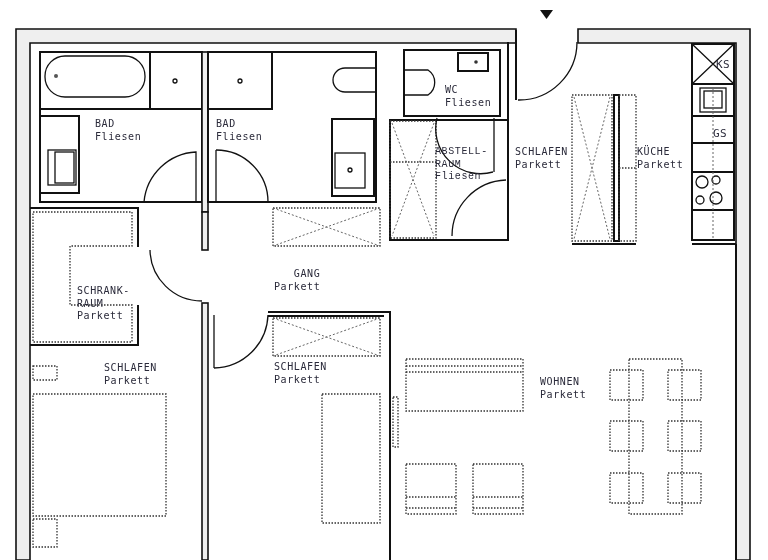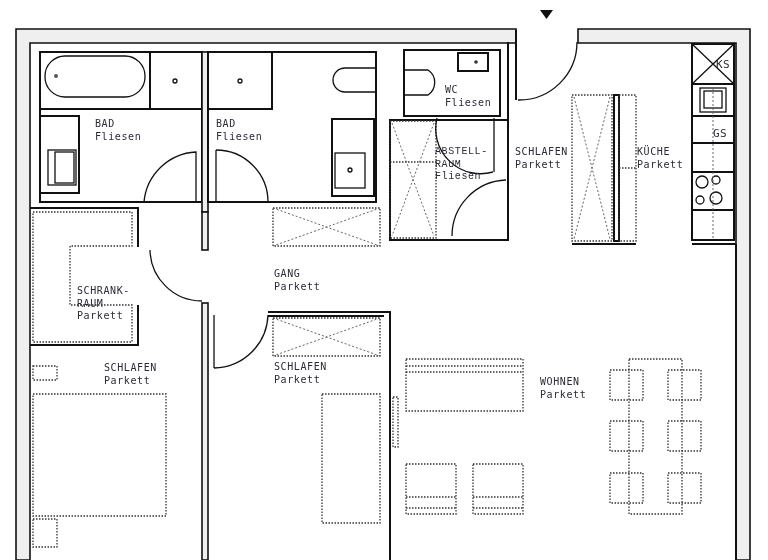--- a/index.html
+++ b/index.html
@@ -169,21 +169,21 @@
 </div>
 <div class="lbl" style="left:637px;top:146px;">
   <span>KÜCHE</span>
   <span>Parkett</span>
 </div>
 <div class="lbl" style="left:77px;top:256px;margin-top:29px;">
   <span>SCHRANK-</span>
   <span>RAUM</span>
   <span>Parkett</span>
 </div>
-<div class="lbl" style="left:274px;top:268px;">
+<div class="lbl" style="left:274px;top:268px;text-align:right;">
   <span>GANG</span>
   <span>Parkett</span>
 </div>
 <div class="lbl" style="left:104px;top:362px;">
   <span>SCHLAFEN</span>
   <span>Parkett</span>
 </div>
 <div class="lbl" style="left:274px;top:361px;">
   <span>SCHLAFEN</span>
   <span>Parkett</span>

